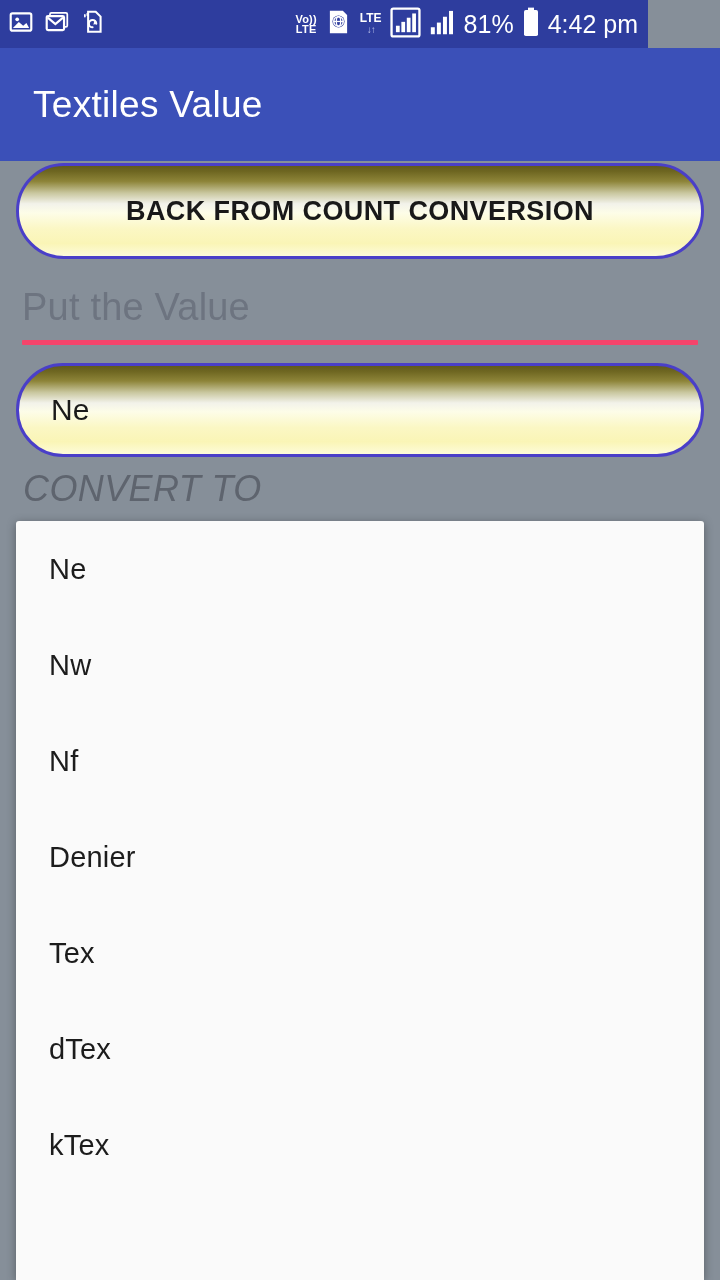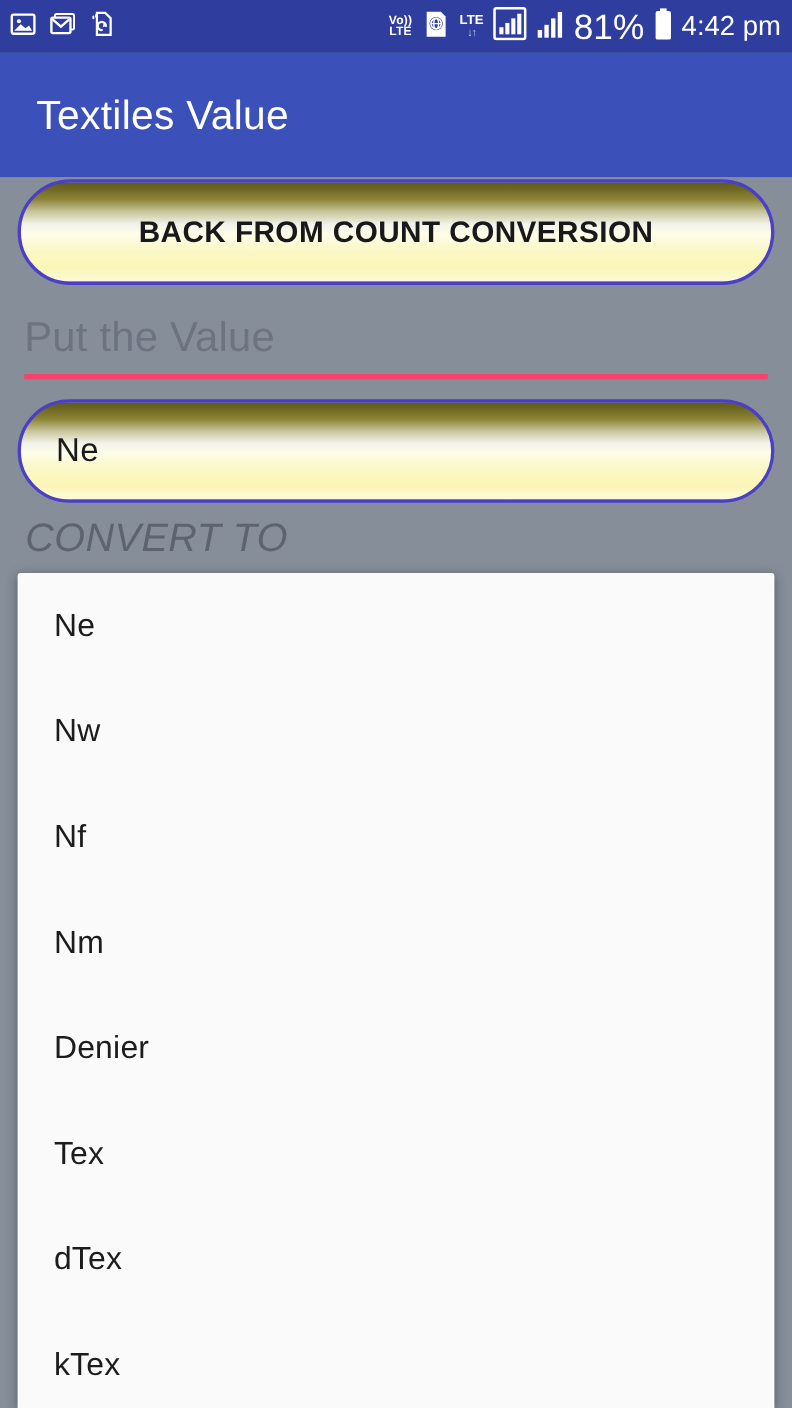--- a/index.html
+++ b/index.html
@@ -6,31 +6,31 @@
   html,body {
     width:720px; height:1280px;
     font-family:"Liberation Sans", sans-serif;
     background:#888f99;
     overflow:hidden;
   }
   #app { position:relative; width:720px; height:1280px; background:#868f99; }
 
   
   .statusbar{
-    position:absolute; top:0; left:0; width:720px; height:48px;
+    position:absolute; top:0; left:0; width:648px; height:48px;
     background:#2e3d9e; display:flex; align-items:center;
     padding:0 10px 0 8px; color:#fff;
   }
   .sb-left{ display:flex; align-items:center; gap:10px; }
   .sb-right{ margin-left:auto; display:flex; align-items:center; gap:8px; }
   .sb-icon{ display:block; }
   .volte{ font-size:11px; line-height:10px; font-weight:bold; text-align:center; letter-spacing:.2px;}
   .lte-du{ font-size:12px; line-height:11px; font-weight:bold; text-align:center;}
   .lte-du .arrows{ font-size:10px; letter-spacing:-1px; color:#b9c0e8;}
-  .batt-pct{ font-size:32px; font-weight:400; letter-spacing:0px; }
+  .batt-pct{ font-size:25px; font-weight:400; letter-spacing:0px; }
   .clock{ font-size:25px; font-weight:400; }
 
   
   .appbar{
     position:absolute; top:48px; left:0; width:720px; height:113px;
     background:#3b50b8;
   }
   .appbar-title{
     position:absolute; left:33px; top:50%; transform:translateY(-50%);
     color:#fff; font-size:37px; font-weight:500; letter-spacing:.3px;
@@ -184,23 +184,20 @@
     <div class="dd-item">
         <span>Ne</span>
       </div>
     <div class="dd-item">
         <span>Nw</span>
       </div>
     <div class="dd-item">
         <span>Nf</span>
       </div>
     <div class="dd-item">
-        <span>Nm</span>
-      </div>
-    <div class="dd-item">
         <span>Denier</span>
       </div>
     <div class="dd-item">
         <span>Tex</span>
       </div>
     <div class="dd-item">
         <span>dTex</span>
       </div>
     <div class="dd-item">
         <span>kTex</span>

